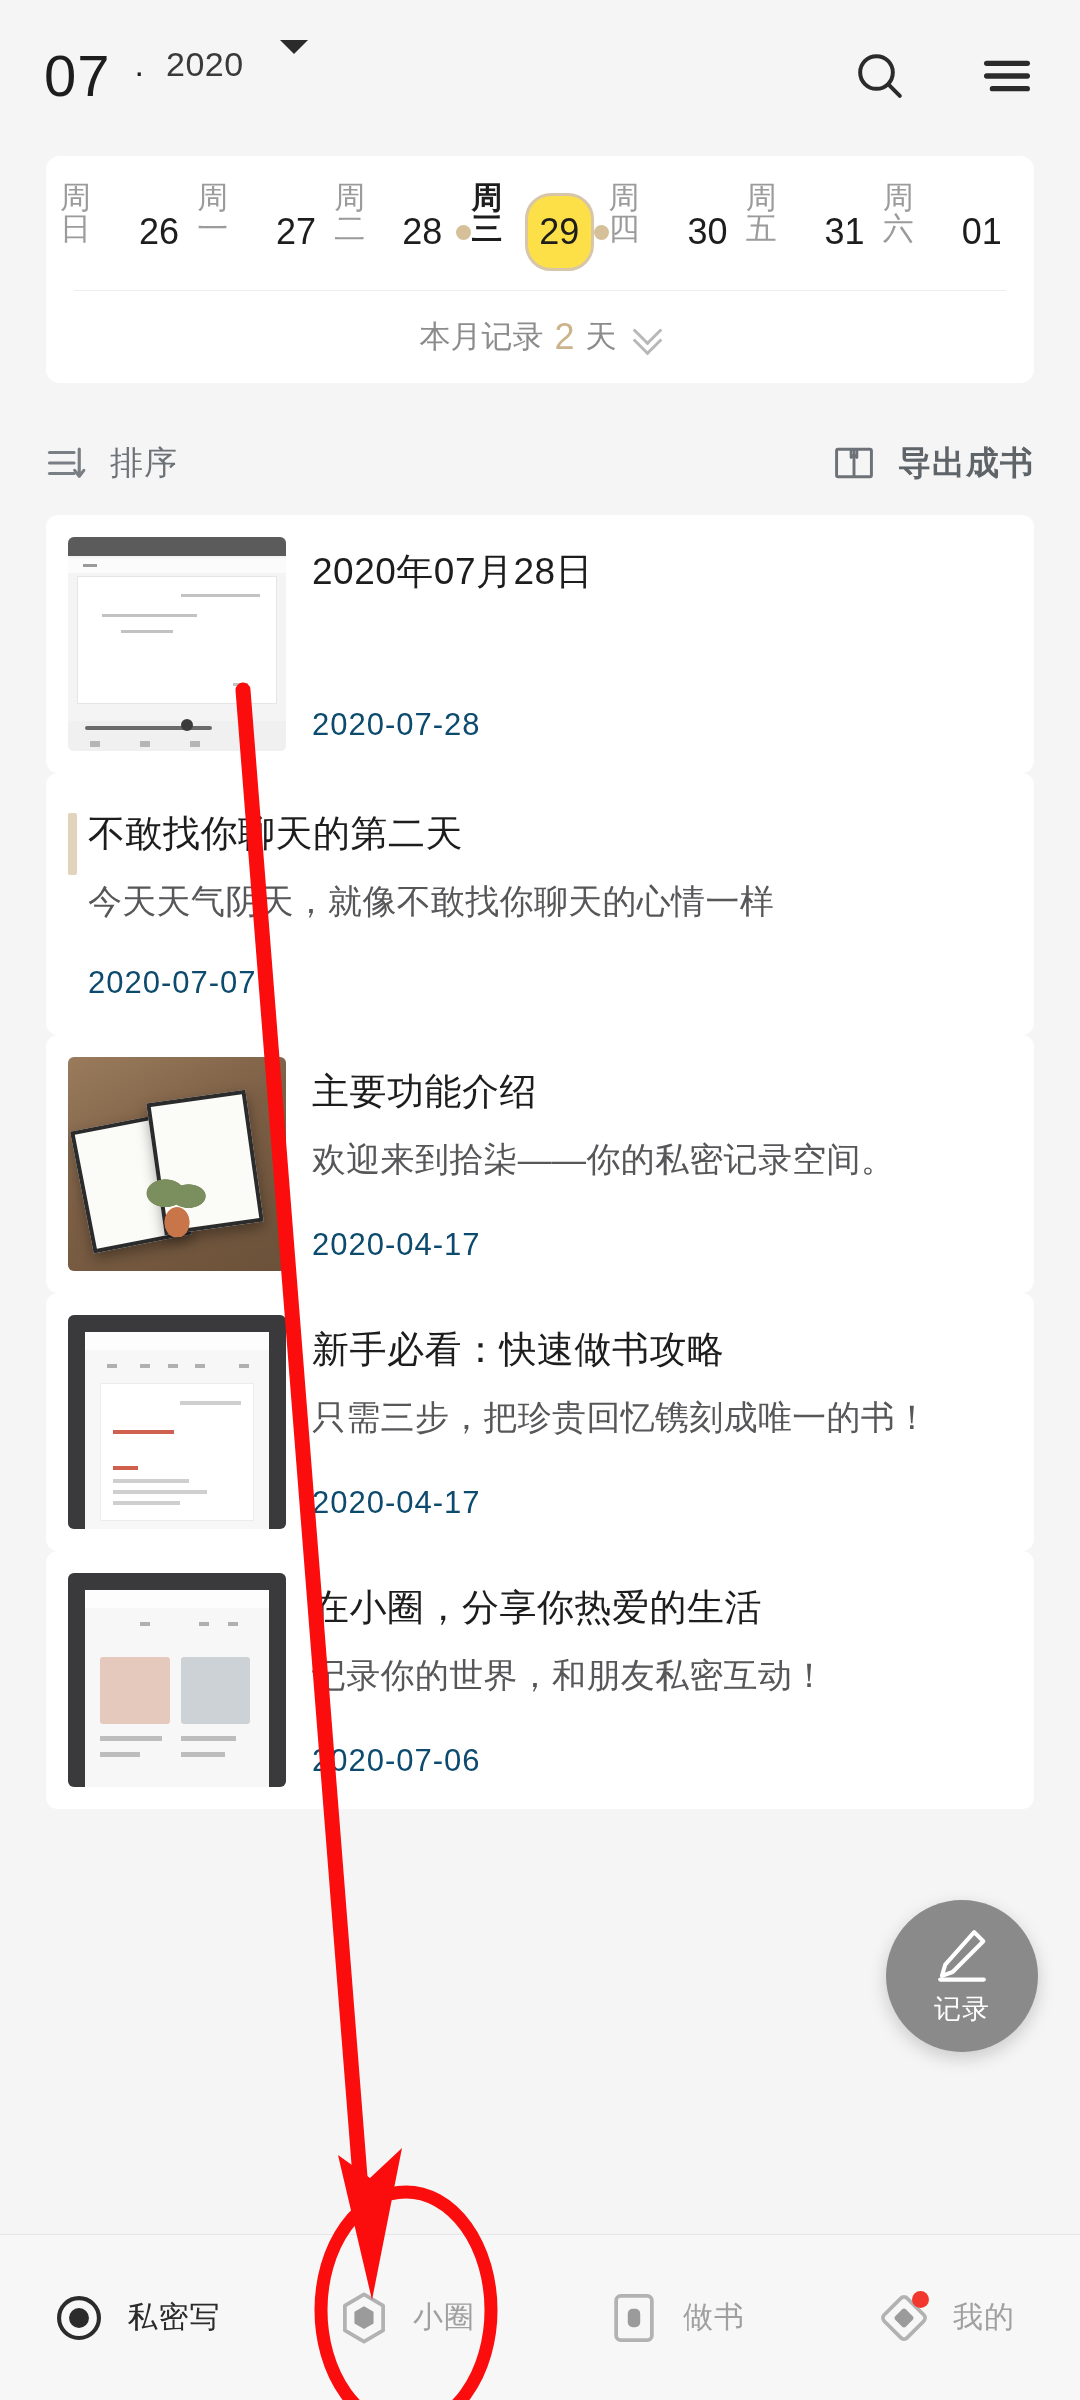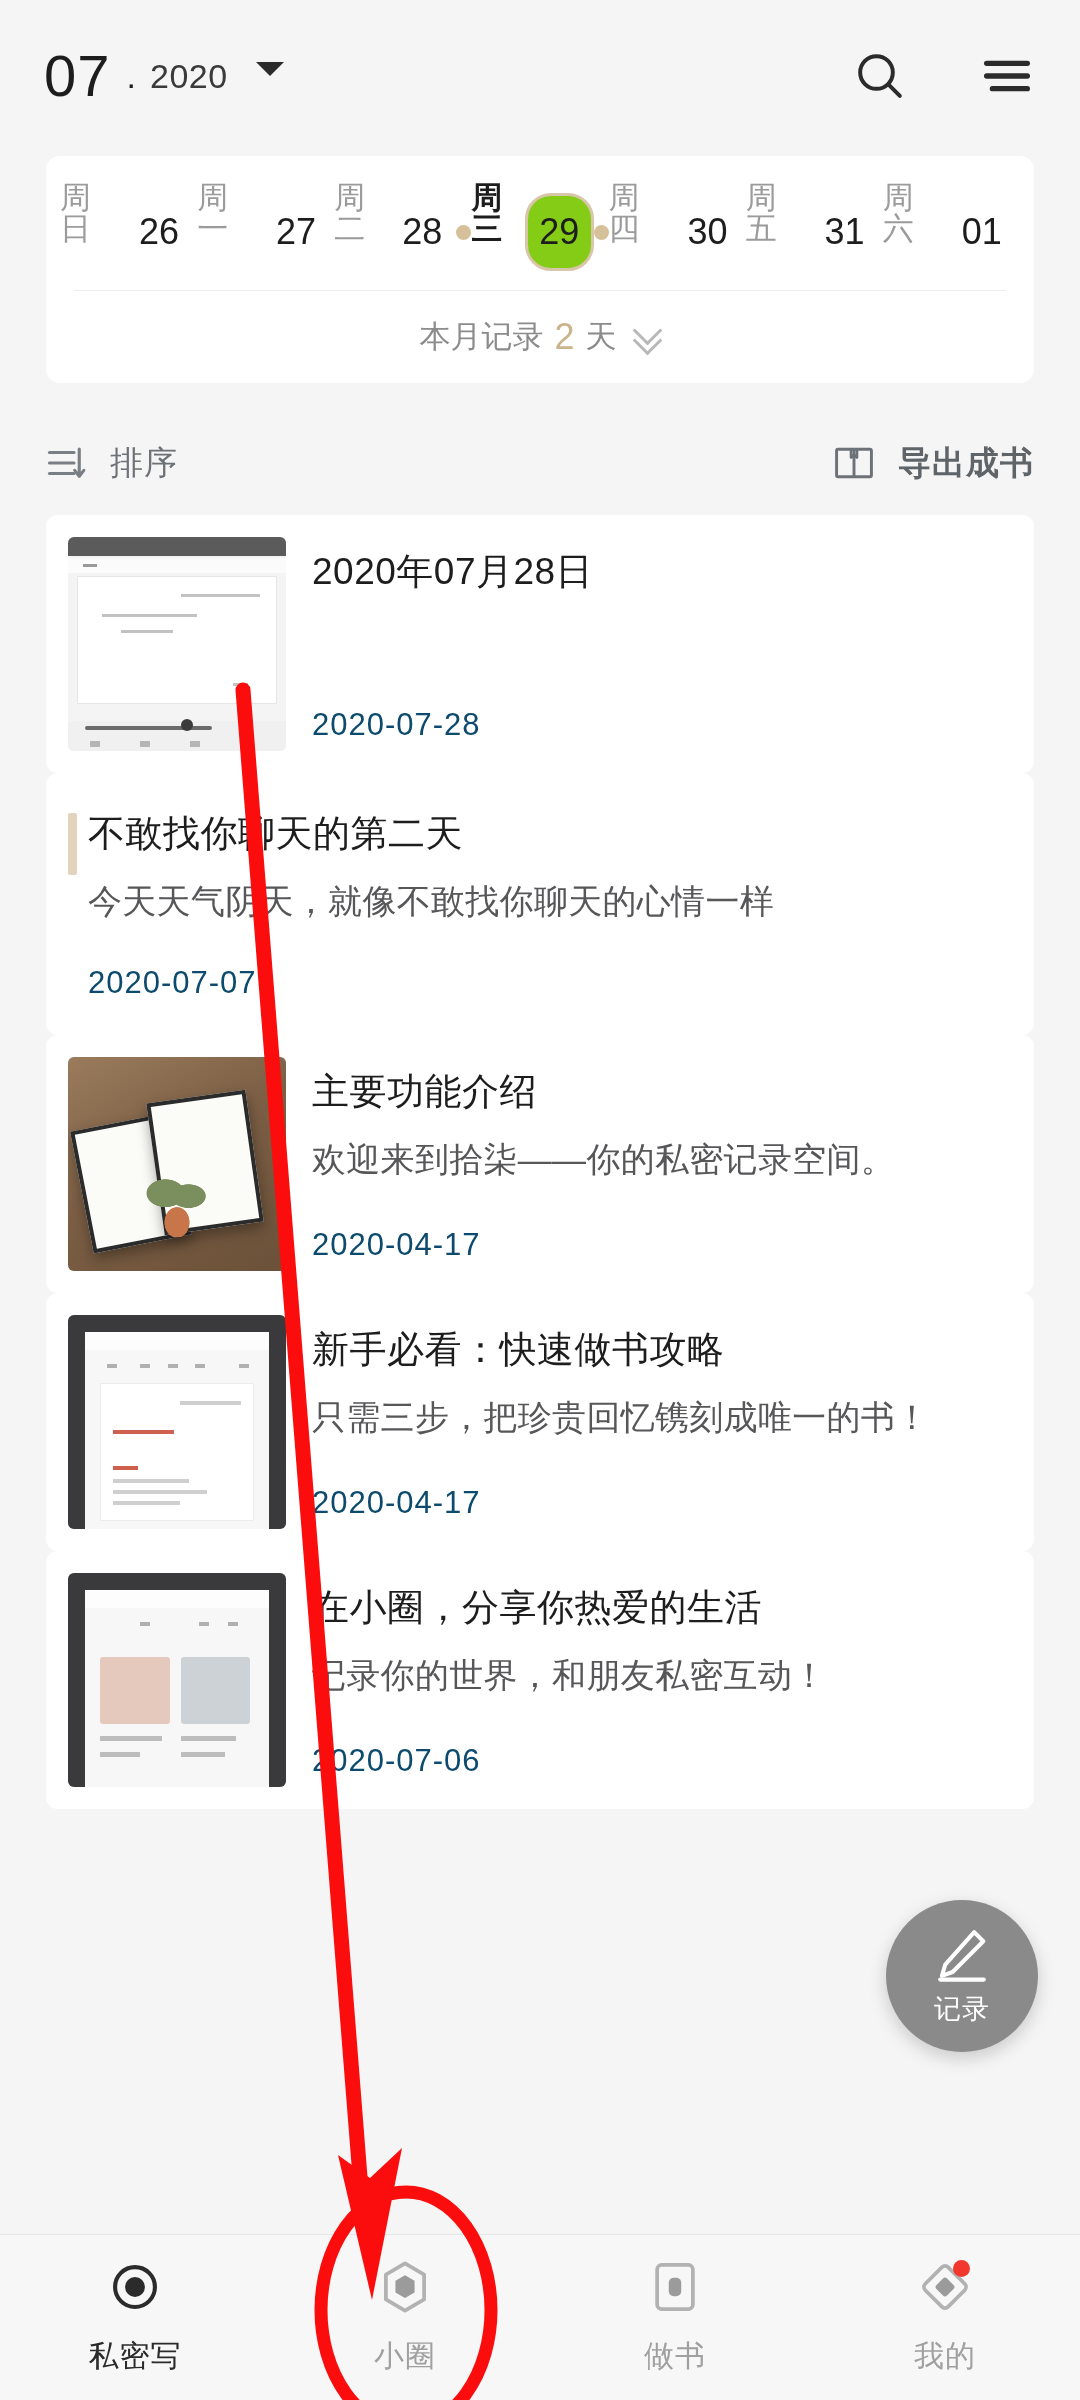--- a/index.html
+++ b/index.html
@@ -13,21 +13,21 @@
   }
 
   
   .topbar {
     height:152px;
     display:flex;
     align-items:center;
     padding:0 46px 0 44px;
     background:#f5f5f5;
   }
-  .month-block { display:flex; align-items:center; gap:4px; flex:1; }
+  .month-block { display:flex; align-items:flex-start; gap:12px; flex:1; }
   .month-num { font-size:58px; font-weight:500; color:#1d1d1d; letter-spacing:1px; line-height:1; }
   .month-dot { font-size:34px; color:#1d1d1d; margin:0 10px 0 12px; line-height:1; }
   .year-num { font-size:34px; color:#3a3a3a; letter-spacing:0.5px; line-height:1; }
   .caret-down {
     width:0; height:0; margin-left:24px; position:relative; top:-7px;
     border-left:14px solid transparent;
     border-right:14px solid transparent;
     border-top:14px solid #2b2b2b;
   }
   .topbar-actions { display:flex; align-items:center; gap:72px; }
@@ -45,21 +45,21 @@
   .cal-wd { font-size:31px; color:#9b9b9b; line-height:1; margin-bottom:38px; }
   .cal-wd.active { color:#1d1d1d; font-weight:bold; }
   .cal-daywrap {
     width:78px; height:78px;
     display:flex; align-items:center; justify-content:center;
     border-radius:26px;
     border:3px solid transparent;
   }
   .cal-daywrap.sel {
     border-color:#d8c6a8;
-    background:#84cc16;
+    background:#fde047;
   }
   .cal-day { font-size:36px; color:#1d1d1d; line-height:1; }
   .cal-dot-slot { height:34px; display:flex; align-items:center; justify-content:center; }
   .cal-dot { width:15px; height:15px; border-radius:50%; background:#d6c09a; }
   .cal-divider { height:1px; background:#ededed; margin:8px 28px 0 28px; }
   .cal-summary {
     height:92px;
     display:flex; align-items:center; justify-content:center;
     gap:0; font-size:31px; color:#8c8c8c;
   }
@@ -178,21 +178,21 @@
 
   
   .bottomnav {
     position:absolute; left:0; right:0; bottom:0;
     height:166px;
     background:#f7f7f7;
     border-top:1px solid #e6e6e6;
     display:flex;
   }
   .nav-item {
-    flex:1; display:flex; flex-direction:column;
+    flex:1; display:flex; flex-direction:row;
     align-items:center; justify-content:center; gap:20px;
     position:relative;
   }
   .nav-icon { position:relative; width:58px; height:58px; display:flex; align-items:center; justify-content:center; }
   .nav-label { font-size:30px; color:#a0a0a0; letter-spacing:1px; }
   .nav-item.active .nav-label { color:#2b2b2b; }
   .nav-badge {
     position:absolute; top:2px; right:4px;
     width:17px; height:17px; border-radius:50%; background:#f2382e;
   }

